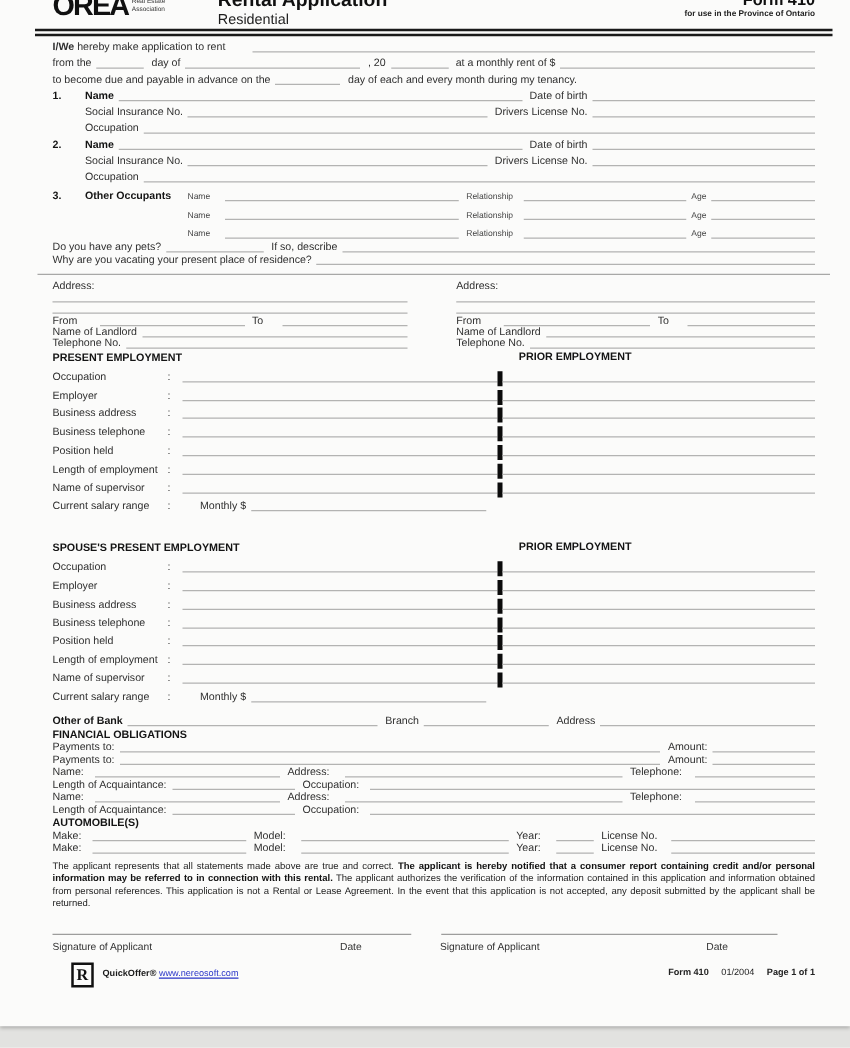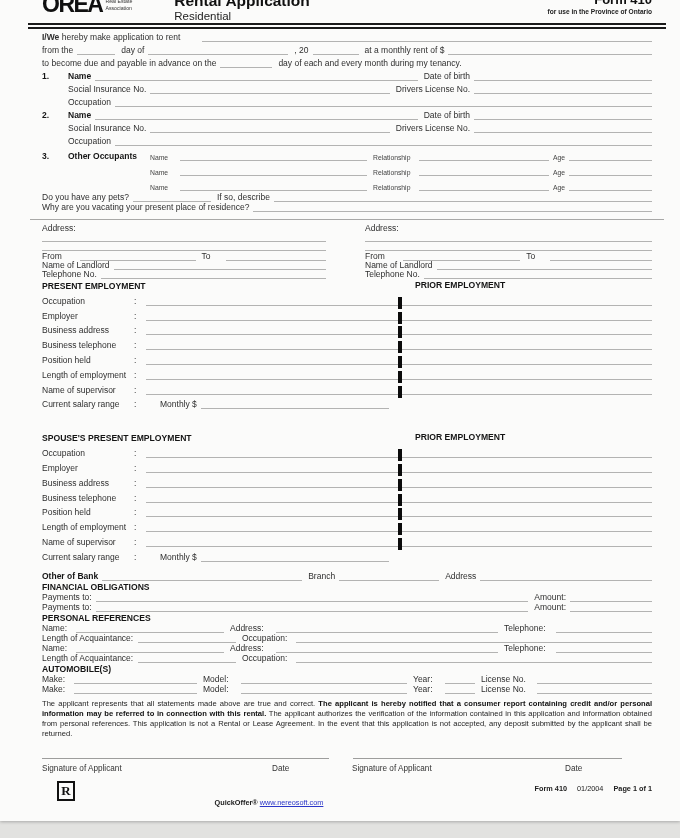--- a/index.html
+++ b/index.html
@@ -49,21 +49,21 @@
   .sig1{width:287px;border-bottom:1px solid #9d9d9c;}
   .siggap{width:24px;}
   .sig2{flex:1;margin-right:30px;border-bottom:1px solid #9d9d9c;}
   .siglabels{position:relative;height:11px;font-size:8.2px;color:#333;margin-top:3px;}
   .siglabels span{position:absolute;bottom:0;white-space:nowrap;}
   .foot{display:flex;margin-top:8px;align-items:flex-start;}
   .rlogo{width:14px;height:16px;border:2.5px solid #111;margin-left:15px;flex:none;
          display:flex;align-items:center;justify-content:center;
          font-family:"Liberation Serif",serif;font-weight:bold;font-size:13px;color:#111;}
   .fcopy{margin-left:7px;width:374px;font-size:7.3px;font-weight:bold;color:#1a1a1a;line-height:1.4;}
-  .fcopy .row2{text-align:center;margin-top:17px;}
+  .fcopy .row2{text-align:left;margin-top:4px;}
   .link{color:#2a35c8;text-decoration:underline;font-weight:normal;cursor:pointer;}
   .finfo{margin-left:auto;font-size:7.3px;color:#222;padding-top:3px;white-space:nowrap;}
   .finfo .g{display:inline-block;width:8px;}
   .thin{height:1px;background:#a8a8a7;margin:7px -12px 3px -12px;}
   .mt2{margin-top:2px}.mt4{margin-top:4px}
 </style>
 </head>
 <body>
 
 <div class="page">
@@ -385,23 +385,20 @@
     <span class="l pl">Amount:</span>
     <span class="u" style="width:82px"></span>
   </div>
   <div class="r h10">
     <span class="l">Payments to:</span>
     <span class="u f"></span>
     <span class="l pl">Amount:</span>
     <span class="u" style="width:82px"></span>
   </div>
 
-  <div class="r h11">
-        <span class="sh">PERSONAL REFERENCES</span>
-      </div>
   <div class="r h10">
     <span class="l" style="width:30px">Name:</span>
     <span class="u" style="width:148px"></span>
     <span class="l pl" style="width:42px">Address:</span>
     <span class="u" style="width:222px"></span>
     <span class="l pl" style="width:48px">Telephone:</span>
     <span class="u f"></span>
   </div>
   <div class="r h10">
     <span class="l" style="width:92px">Length of Acquaintance:</span>

